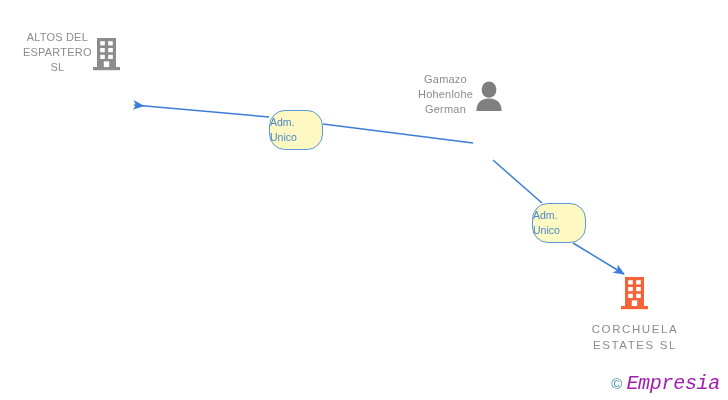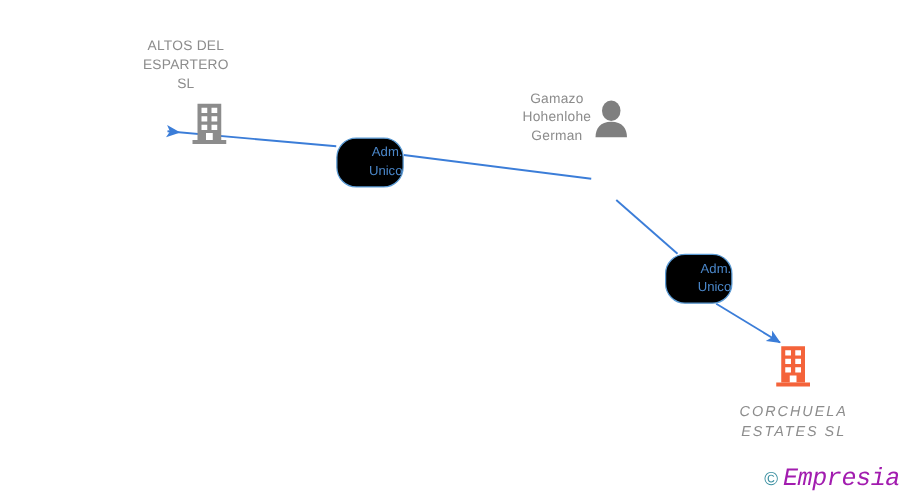--- a/index.html
+++ b/index.html
@@ -48,55 +48,55 @@
     letter-spacing: 1.6px;
     font-size: 11.5px;
     line-height: 16px;
   }
 
   #node-altos {
     left: 23px;
     top: 30px;
     width: 160px;
     display: flex;
-    flex-direction: column;
-    align-items: flex-end;
+    flex-direction: row;
+    align-items: flex-start;
   }
   #node-altos .icon-wrap { margin-top: 7px; }
 
   #node-person {
     left: 418px;
     top: 72px;
     width: 148px;
     display: flex;
     align-items: center;
   }
   #node-person .icon-wrap { margin-top: 6px; }
 
   #node-corchuela {
     left: 566px;
     top: 276px;
     width: 138px;
     display: flex;
     flex-direction: column;
     align-items: center;
   }
-  #node-corchuela .node-label { margin-top: 7px; font-style: italic; }
+  #node-corchuela .node-label { margin-top: 7px; }
 
   
   .edge-label {
     position: absolute;
     box-sizing: border-box;
     border: 1.4px solid #5b9bd5;
     border-radius: 16px;
-    background: #000000;
+    background: #fef9c3;
     color: #4a86c8;
     font-size: 10.5px;
     line-height: 15px;
-    text-align: right;
+    text-align: left;
     padding: 4px 0 4px 0;
     white-space: pre-line;
     z-index: 5;
   }
 
   #edge-label-1 {
     left: 269px;
     top: 110px;
     width: 54px;
     height: 40px;

